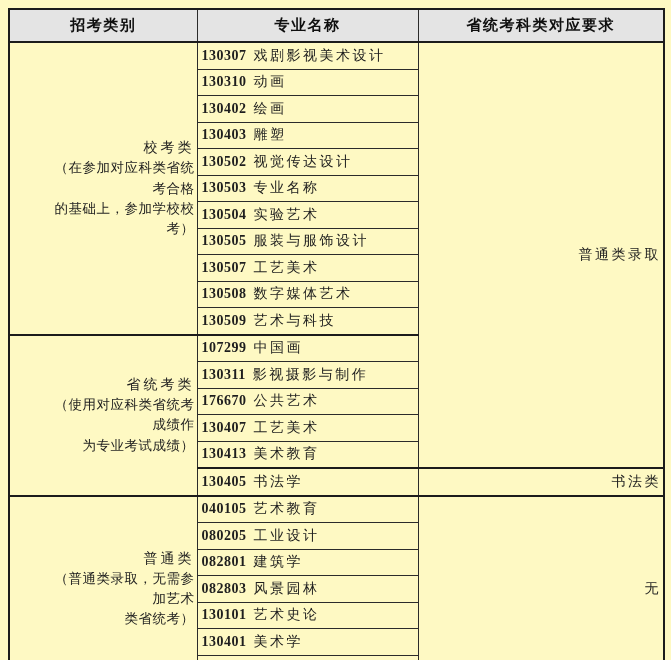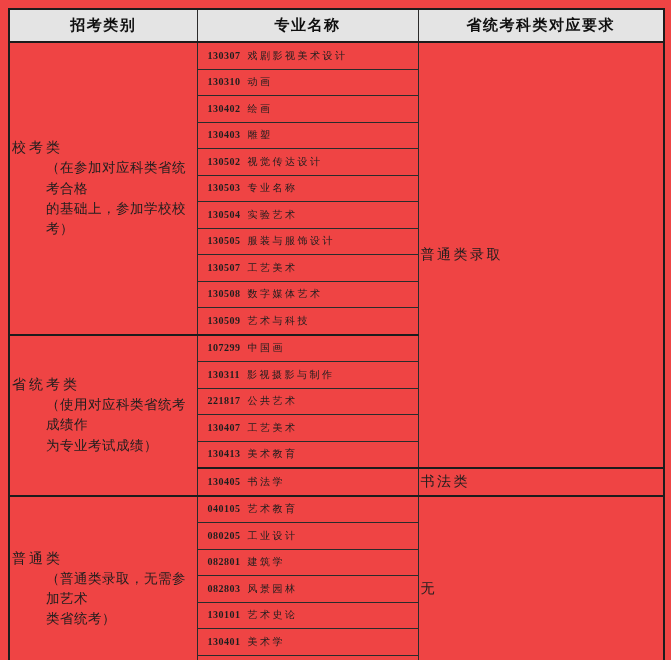--- a/index.html
+++ b/index.html
@@ -6,21 +6,21 @@
     margin: 0;
     padding: 0;
     background: #ffffff;
     font-family: "Liberation Serif", "DejaVu Serif", serif;
   }
   .page {
     width: 671px;
     height: 660px;
     box-sizing: border-box;
     padding: 8px 8px;
-    background: #ef4444;
+    background: #fef9c3;
     overflow: hidden;
   }
   table.doc-table {
     border-collapse: collapse;
     table-layout: fixed;
     width: 655px;
     border: 2px solid #1c1c1c;
   }
   col.c1 { width: 188px; }
   col.c2 { width: 221px; }
@@ -38,34 +38,34 @@
     letter-spacing: 1.5px;
     color: #0f0f0f;
     border-bottom: 2px solid #1c1c1c;
     text-align: center;
     vertical-align: middle;
   }
   tbody td { height: 25.5px; }
   td.major {
     text-align: left;
     vertical-align: middle;
-    padding: 0 10px;
-    font-size: 10px;
+    padding: 0 4px;
+    font-size: 14px;
     white-space: nowrap;
   }
   td.major .code {
     font-weight: bold;
     letter-spacing: 0.5px;
     margin-right: 7px;
   }
   td.major .cname {
     letter-spacing: 2.5px;
   }
   td.category, td.requirement {
-    text-align: left;
+    text-align: right;
     vertical-align: middle;
     font-size: 14px;
     padding: 0 2px;
   }
   td.requirement { letter-spacing: 2.5px; }
   .cat-title {
     letter-spacing: 3px;
     line-height: 1.5;
   }
   .cat-note {
@@ -139,21 +139,21 @@
             <div class="cat-title">省统考类</div>
             <div class="cat-note">（使用对应科类省统考成绩作
 为专业考试成绩）</div>
           </td>
           <td class="major"><span class="code">107299</span><span class="cname">中国画</span></td>
         </tr>
         <tr>
           <td class="major"><span class="code">130311</span><span class="cname">影视摄影与制作</span></td>
         </tr>
         <tr>
-          <td class="major"><span class="code">221817</span><span class="cname">公共艺术</span></td>
+          <td class="major"><span class="code">176670</span><span class="cname">公共艺术</span></td>
         </tr>
         <tr>
           <td class="major"><span class="code">130407</span><span class="cname">工艺美术</span></td>
         </tr>
         <tr>
           <td class="major"><span class="code">130413</span><span class="cname">美术教育</span></td>
         </tr>
         <tr class="thick-top">
           <td class="major"><span class="code">130405</span><span class="cname">书法学</span></td>
           <td class="requirement" rowspan="1">书法类</td>

